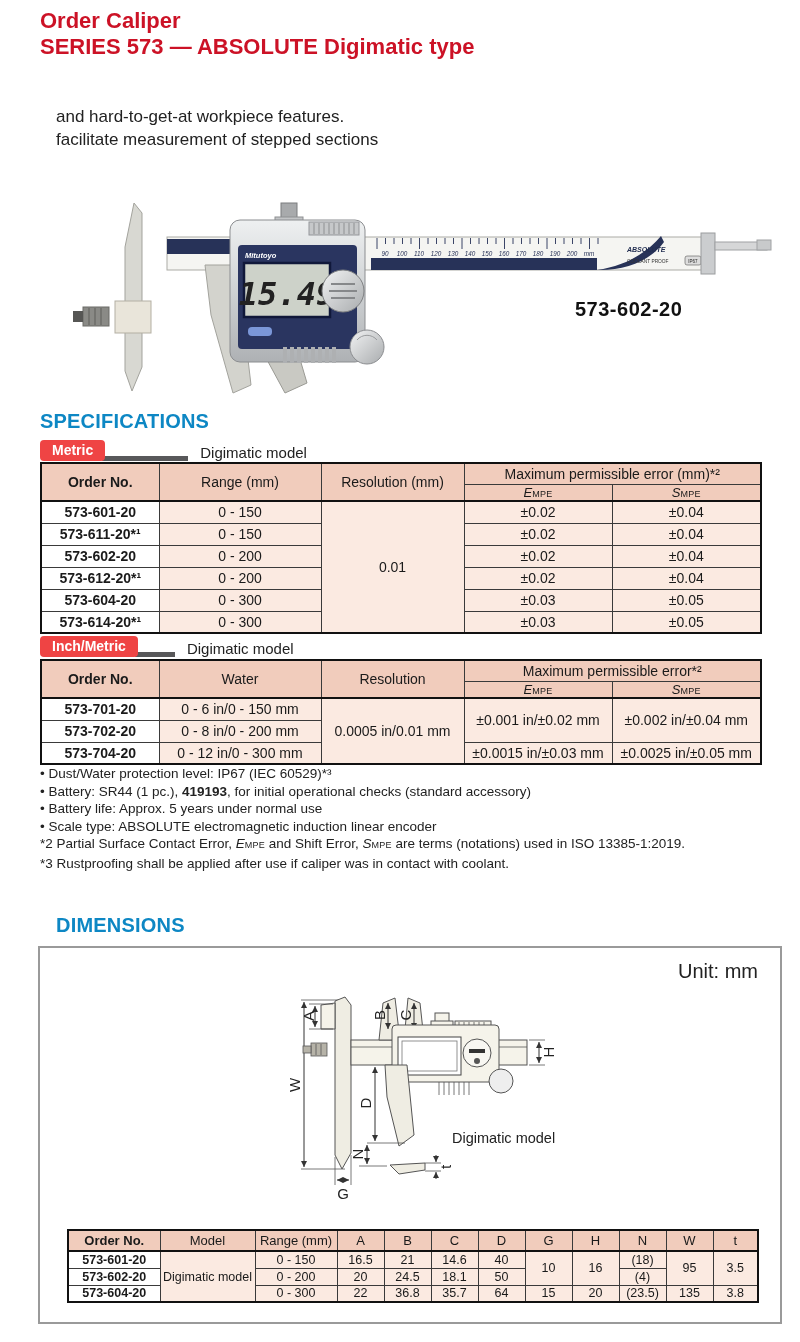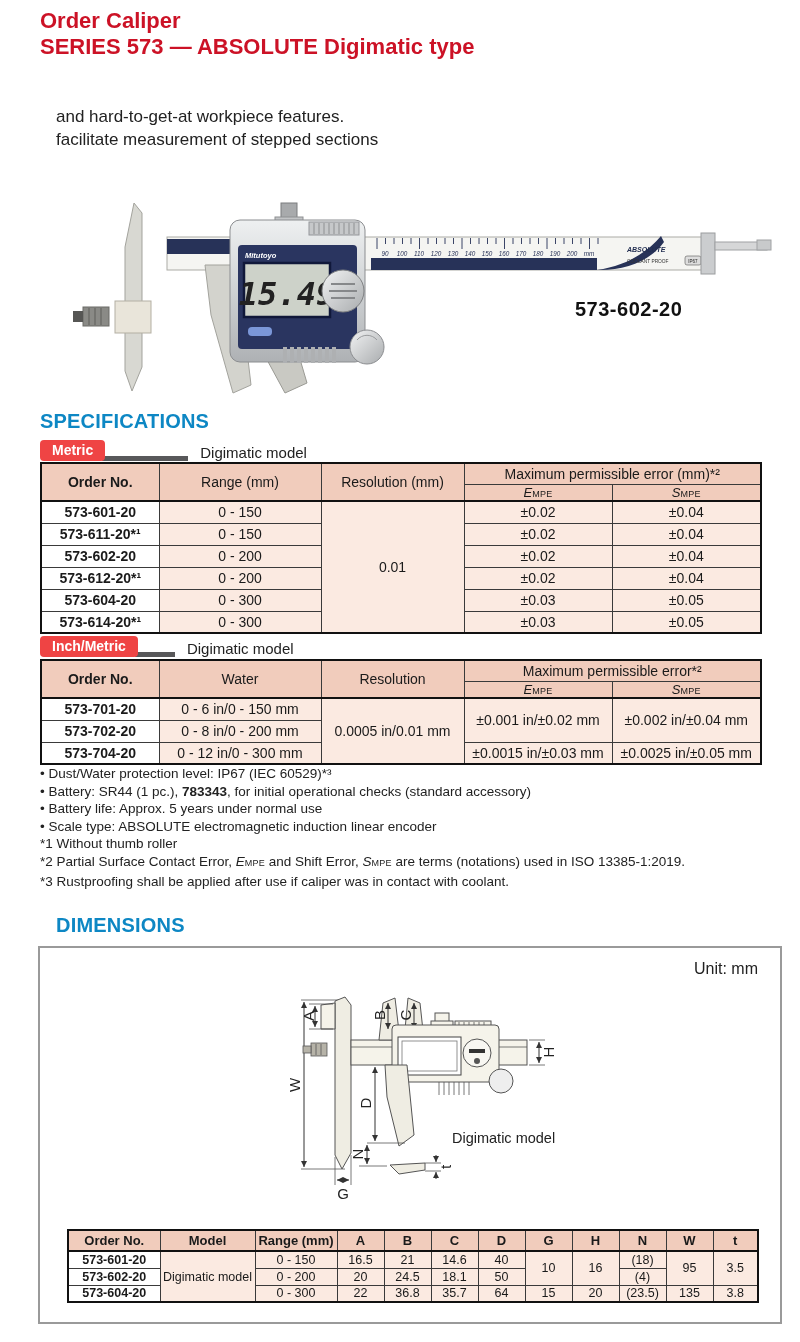--- a/index.html
+++ b/index.html
@@ -55,35 +55,35 @@
   .metric-table { left:40px; top:462px; position:absolute; }
   .inch-table   { left:40px; top:659px; position:absolute; }
   .it { font-style:italic; }
   .mpe { font-size:9px; letter-spacing:0.2px; }
 
   
   .notes { left:40px; top:765px; font-size:13.5px; line-height:17.6px; color:#222; width:720px; }
 
   
   .dim-box { left:38px; top:946px; width:744px; height:378px; border:2px solid #9a9a9a; background:#fff; }
-  .unit-label { position:absolute; right:22px; top:12px; font-size:16px; color:#222; }
+  .unit-label { position:absolute; right:22px; top:12px; font-size:20px; color:#222; }
   .dim-svg { position:absolute; left:247px; top:37px; }
   .dim-svg text { font-family:"Liberation Sans",sans-serif; font-size:15px; fill:#222; }
   .dim-svg .cap { font-size:14.5px; }
   .dim-svg line.d { stroke:#333; stroke-width:1; }
   .dim-svg line.ext { stroke:#555; stroke-width:0.8; }
   .dim-svg .metal { fill:#efede3; stroke:#555; stroke-width:1; }
   .dim-svg .metal2 { fill:#f5f3ea; stroke:#555; stroke-width:1; }
   .dim-svg .dark { fill:#b6b3a8; stroke:#555; stroke-width:0.8; }
 
   
   .dim-table { position:absolute; left:27px; top:281px; width:690px; font-size:12.5px; text-align:center; border:2px solid #111; }
   .dim-table th, .dim-table td { border:1px solid #3a3a3a; padding:0; }
   .dim-table thead { border-bottom:2px solid #111; }
-  .dim-table thead th { background:#f1ccbc; font-weight:bold; height:21px; font-size:13px; }
+  .dim-table thead th { background:#f1ccbc; font-weight:normal; height:21px; font-size:13px; }
   .dim-table tbody tr { height:17px; }
   .dim-table td { background:#fbeae1; }
   .dim-table td.oc { background:#fff; font-weight:bold; }
   .dim-table th.oc-h { font-weight:bold; }
 </style>
 </head>
 <body>
 
 <div class="abs page-title">
   <div>Order Caliper</div>
@@ -329,24 +329,23 @@
       <td class="oc">573-704-20</td>
       <td>0 - 12 in/0 - 300 mm</td>
       <td>±0.0015 in/±0.03 mm</td>
       <td>±0.0025 in/±0.05 mm</td>
     </tr>
   </tbody>
 </table>
 
 <div class="abs notes">
   <div>• Dust/Water protection level: IP67 (IEC 60529)*³</div>
-  <div><span>• Battery: SR44 (1 pc.), </span><b>783343</b><span>, for initial operational checks (standard accessory)</span></div>
+  <div><span>• Battery: SR44 (1 pc.), </span><b>419193</b><span>, for initial operational checks (standard accessory)</span></div>
   <div>• Battery life: Approx. 5 years under normal use</div>
   <div>• Scale type: ABSOLUTE electromagnetic induction linear encoder</div>
-  <div>*1 Without thumb roller</div>
   <div><span>*2 Partial Surface Contact Error, </span><span class="it">E</span><span class="mpe">MPE</span><span> and Shift Error, </span><span class="it">S</span><span class="mpe">MPE</span><span> are terms (notations) used in ISO 13385-1:2019.</span></div>
   <div>*3 Rustproofing shall be applied after use if caliper was in contact with coolant.</div>
 </div>
 
 <div class="abs sec-heading dim-heading">DIMENSIONS</div>
 
 <div class="abs dim-box">
   <div class="unit-label">Unit: mm</div>
 
   <svg class="dim-svg" width="335" height="222" viewBox="0 0 335 222">

